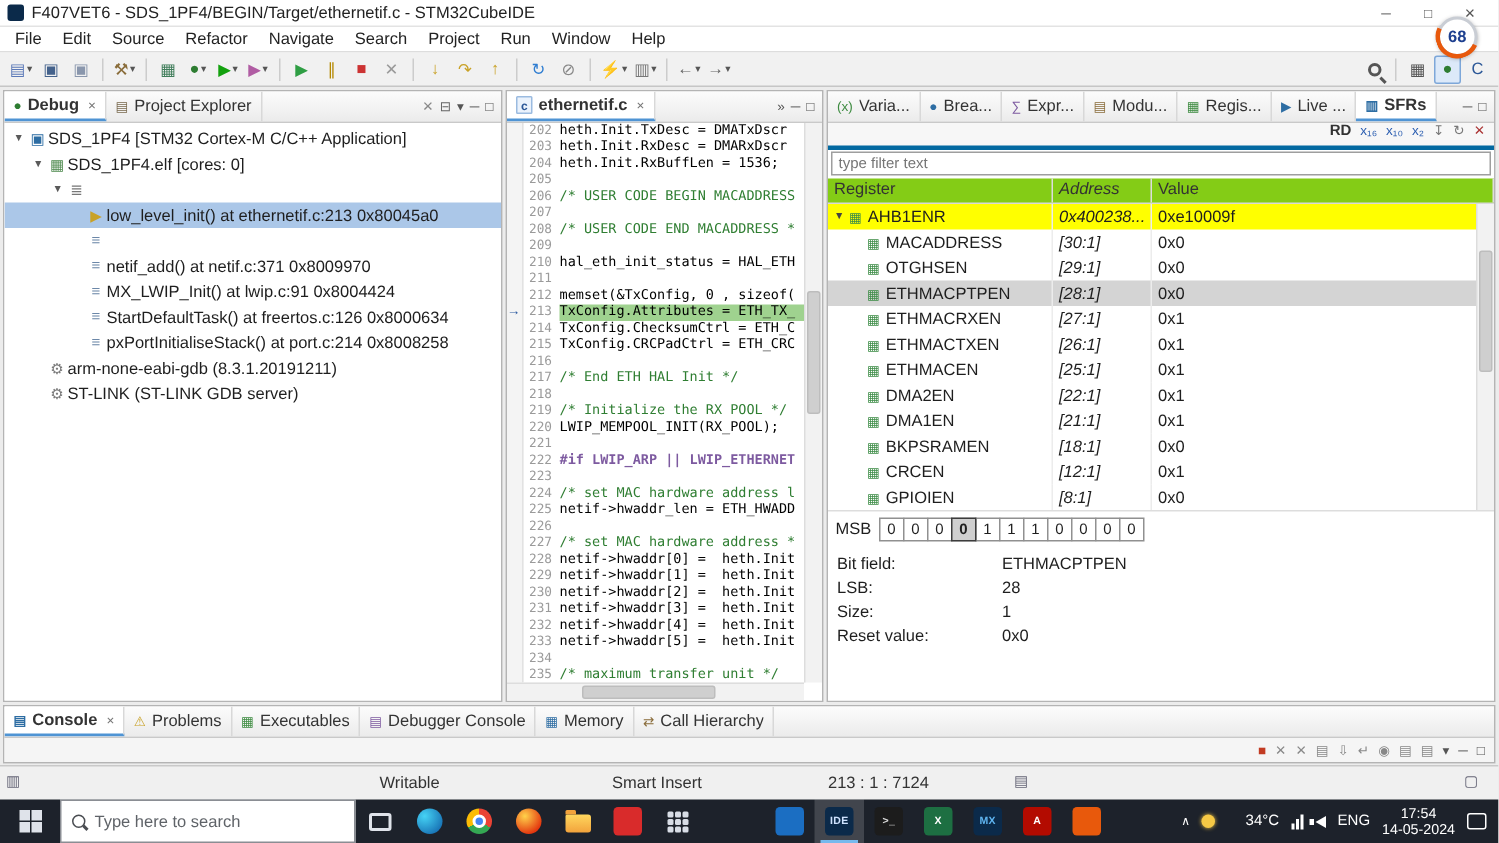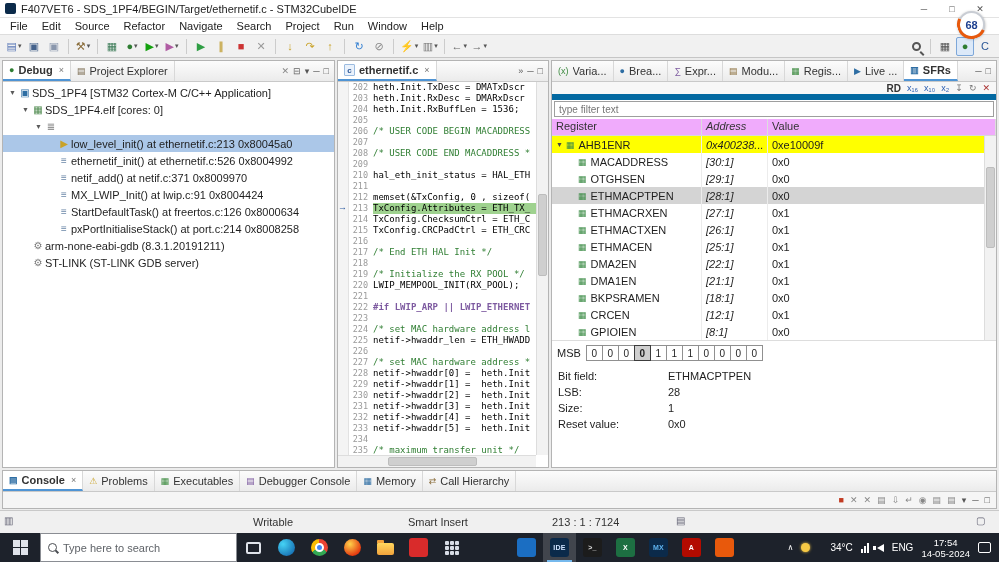--- a/index.html
+++ b/index.html
@@ -60,26 +60,26 @@
   .cl.comment .ct{color:#2f7e32;}
   .cl.preproc .ct{color:#7d5aa0;font-weight:bold;}
   .cl.current .ctw{background:#9fd28f;}
   .vscroll{position:absolute;right:0;top:0;bottom:12px;width:12px;background:#f2f2f2;border-left:1px solid #ddd;}
   .vscroll .thumb{position:absolute;left:1px;right:1px;background:#cfcfcf;border:1px solid #bdbdbd;border-radius:2px;display:block;}
   .hscroll{position:absolute;left:0;right:12px;bottom:0;height:12px;background:#f2f2f2;border-top:1px solid #ddd;}
   .hscroll .thumb{position:absolute;top:1px;bottom:1px;background:#cfcfcf;border:1px solid #bdbdbd;border-radius:2px;display:block;}
 
   
   #sfr-panel{left:551px;top:60px;width:446px;height:408px;}
-  #sfr-toolbar{height:18px;flex:0 0 18px;display:flex;align-items:center;justify-content:flex-end;gap:6px;padding:0 6px;background:#f7f7f7;border-bottom:6px solid #0369a1;}
+  #sfr-toolbar{height:18px;flex:0 0 18px;display:flex;align-items:flex-start;justify-content:flex-end;gap:6px;padding:0 6px;background:#f7f7f7;border-bottom:3px solid #0369a1;}
   .rd{font-weight:bold;font-size:10px;color:#333;}
   #sfr-toolbar-icons{display:flex;gap:6px;align-items:center;font-size:9px;}
   #sfr-filter{height:19px;flex:0 0 19px;padding:1px 2px;background:#fff;}
   #sfr-filter input{width:100%;height:16px;border:1px solid #9e9e9e;font-size:10px;padding:0 4px;color:#333;font-family:"Liberation Sans",sans-serif;}
-  #sfr-header{display:flex;height:17px;flex:0 0 17px;border-bottom:1px solid #d9d9d9;background:#f0abfc;font-size:11px;color:#333;}
+  #sfr-header{display:flex;height:17px;flex:0 0 17px;border-bottom:1px solid #d9d9d9;background:#84cc16;font-size:11px;color:#333;}
   #sfr-header .c{padding:1px 4px;border-right:1px solid #ddd;}
   .c-reg{width:150px;flex:0 0 150px;}
   .c-addr{width:66px;flex:0 0 66px;font-style:italic;}
   .c-val{flex:1;}
   #sfr-rows{position:relative;flex:0 0 204px;overflow:hidden;background:#fff;}
   .srow{display:flex;height:17px;align-items:center;font-size:11px;}
   .srow.changed{background:#ffff00;}
   .srow.selected{background:#d4d4d4;}
   .srow .c{display:flex;align-items:center;height:100%;padding:0 4px;overflow:hidden;white-space:nowrap;border-right:1px solid #ececec;}
   .srow .arrow{width:10px;font-size:7px;color:#444;flex:0 0 10px;}
@@ -298,21 +298,20 @@
         <span class="tico" style="color:#777777">≣</span>
       </div>
       <div class="trow selected" style="padding-left:43px">
         <span class="arrow"></span>
         <span class="tico" style="color:#c9a227">▶</span>
         <span class="lbl">low_level_init() at ethernetif.c:213 0x80045a0</span>
       </div>
       <div class="trow" style="padding-left:43px">
         <span class="arrow"></span>
         <span class="tico" style="color:#6b87a8">≡</span>
-        <span class="lbl">ethernetif_init() at ethernetif.c:526 0x8004992</span>
       </div>
       <div class="trow" style="padding-left:43px">
         <span class="arrow"></span>
         <span class="tico" style="color:#6b87a8">≡</span>
         <span class="lbl">netif_add() at netif.c:371 0x8009970</span>
       </div>
       <div class="trow" style="padding-left:43px">
         <span class="arrow"></span>
         <span class="tico" style="color:#6b87a8">≡</span>
         <span class="lbl">MX_LWIP_Init() at lwip.c:91 0x8004424</span>

